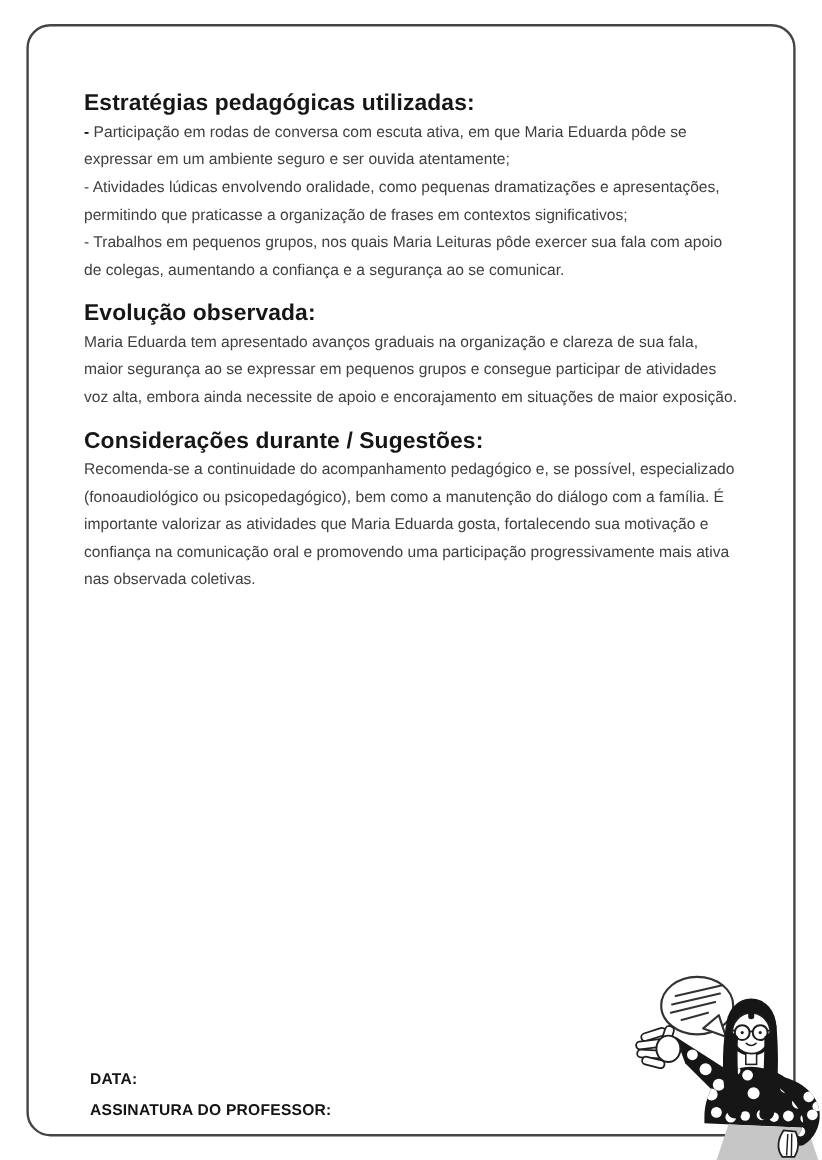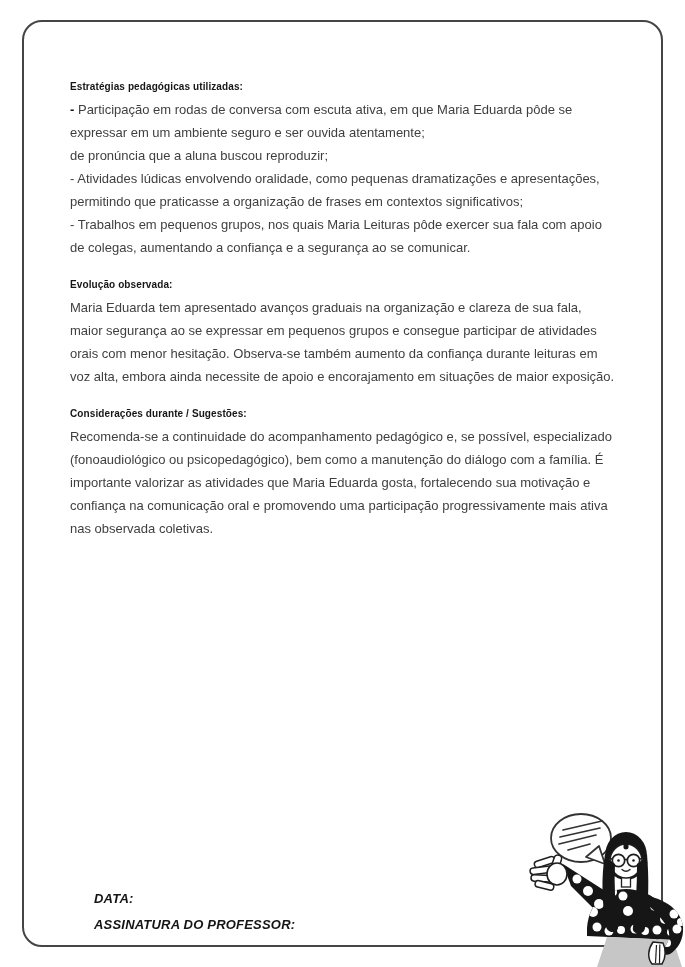--- a/index.html
+++ b/index.html
@@ -30,38 +30,37 @@
   }
   .content {
     position: absolute;
     left: 70px;
     top: 75px;
     width: 560px;
   }
   .sec { margin: 0 0 14px 0; }
   .sec h2 {
     margin: 0;
-    font-size: 10px;
+    font-size: 19px;
     line-height: 23px;
     font-weight: bold;
     color: #161616;
     letter-spacing: 0.1px;
   }
   .line {
     font-size: 13px;
     line-height: 23px;
     color: #3f3f3f;
     white-space: nowrap;
   }
   .line strong { color: #161616; }
   .footer {
     position: absolute;
-    left: 94px;
+    left: 75px;
     top: 886px;
-    font-style: italic;
   }
   .footer .flabel {
     font-size: 13px;
     line-height: 26px;
     font-weight: bold;
     color: #141414;
     letter-spacing: 0.2px;
   }
   .illustration {
     position: absolute;
@@ -76,31 +75,29 @@
 
 <div class="page">
 
   <div class="page-border"></div>
 
   <main class="content" id="sections">
       <section class="sec">
         <h2>Estratégias pedagógicas utilizadas:</h2>
         <div class="line"><strong>-</strong> Participação em rodas de conversa com escuta ativa, em que Maria Eduarda pôde se</div>
         <div class="line">expressar em um ambiente seguro e ser ouvida atentamente;</div>
-        <div class="line">de pronúncia que a aluna buscou reproduzir;</div>
         <div class="line">- Atividades lúdicas envolvendo oralidade, como pequenas dramatizações e apresentações,</div>
         <div class="line">permitindo que praticasse a organização de frases em contextos significativos;</div>
         <div class="line">- Trabalhos em pequenos grupos, nos quais Maria Leituras pôde exercer sua fala com apoio</div>
         <div class="line">de colegas, aumentando a confiança e a segurança ao se comunicar.</div>
       </section>
       <section class="sec">
         <h2>Evolução observada:</h2>
         <div class="line">Maria Eduarda tem apresentado avanços graduais na organização e clareza de sua fala,</div>
         <div class="line">maior segurança ao se expressar em pequenos grupos e consegue participar de atividades</div>
-        <div class="line">orais com menor hesitação. Observa-se também aumento da confiança durante leituras em</div>
         <div class="line">voz alta, embora ainda necessite de apoio e encorajamento em situações de maior exposição.</div>
       </section>
       <section class="sec">
         <h2>Considerações durante / Sugestões:</h2>
         <div class="line">Recomenda-se a continuidade do acompanhamento pedagógico e, se possível, especializado</div>
         <div class="line">(fonoaudiológico ou psicopedagógico), bem como a manutenção do diálogo com a família. É</div>
         <div class="line">importante valorizar as atividades que Maria Eduarda gosta, fortalecendo sua motivação e</div>
         <div class="line">confiança na comunicação oral e promovendo uma participação progressivamente mais ativa</div>
         <div class="line">nas observada coletivas.</div>
       </section>

